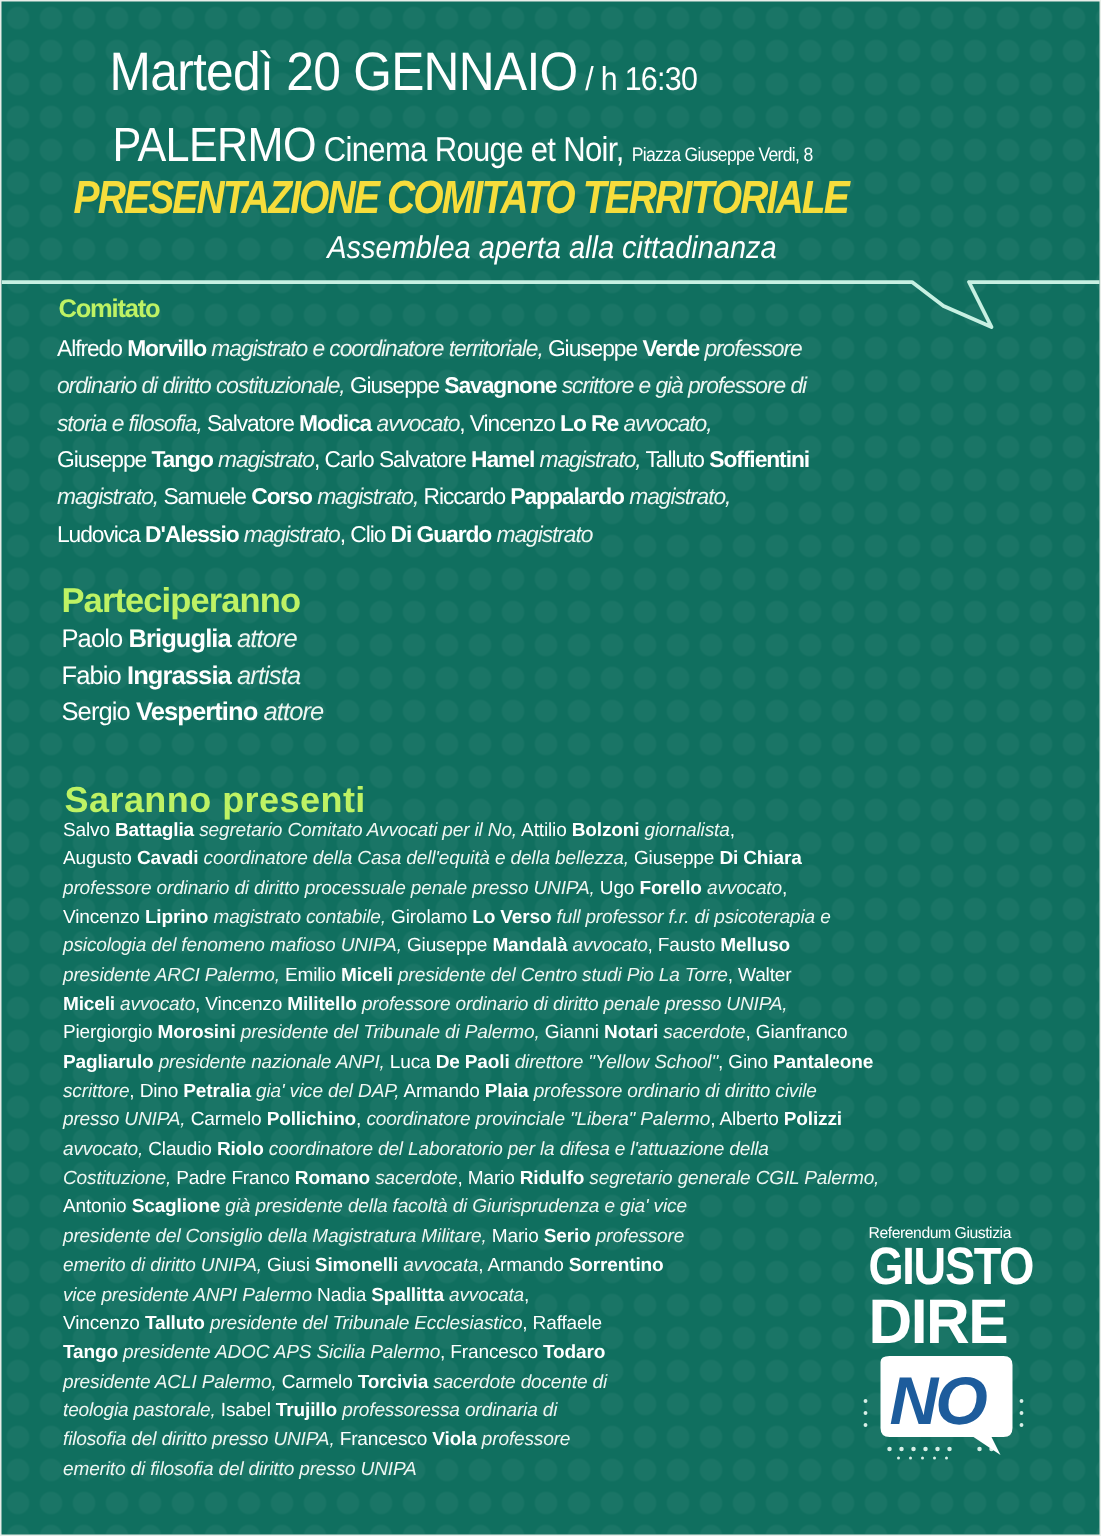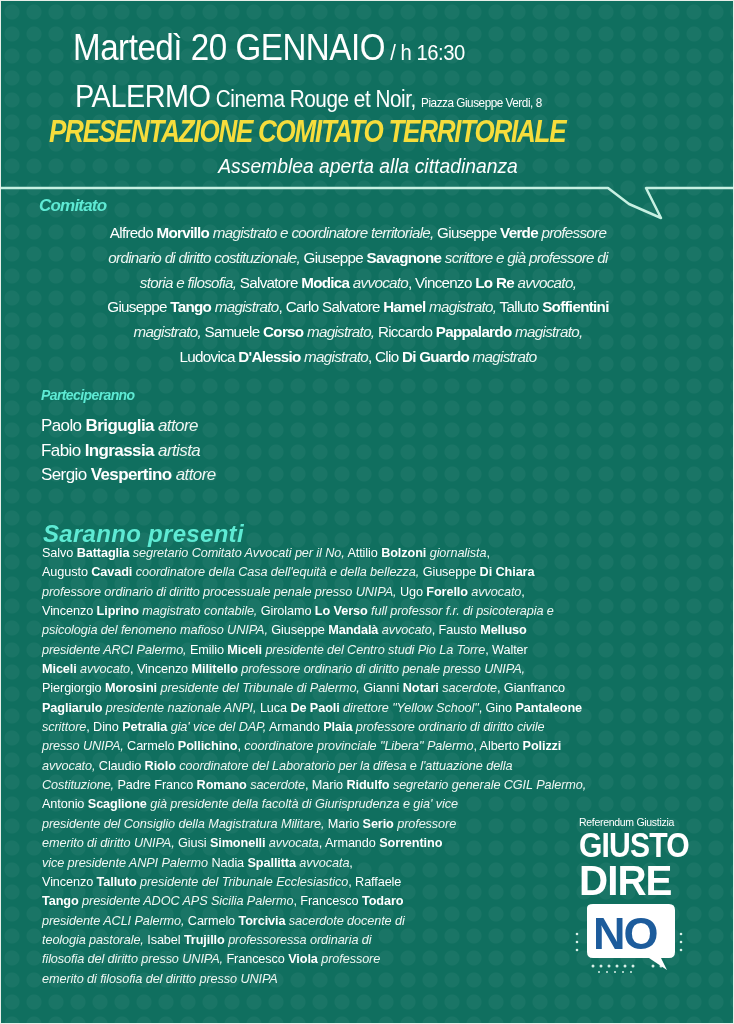--- a/index.html
+++ b/index.html
@@ -36,46 +36,46 @@
     position: absolute; left: 48px; top: 113px; font-size: 31px; font-weight: bold;
     font-style: italic; color: #f6dd3c; white-space: nowrap; letter-spacing: -1.5px;
     transform: scaleX(0.84); transform-origin: left;
   }
   .subtitle {
     position: absolute; left: 0; width: 734px; text-align: center; top: 153px;
     font-size: 21px; font-style: italic; color: #ffffff;
     transform: scaleX(0.92);
   }
   .section-title {
-    position: absolute; color: #5eead4; font-weight: bold; font-style: italic; white-space: nowrap;
+    position: absolute; color: #bef264; font-weight: bold; white-space: nowrap;
   }
   .comitato-title { left: 38px; top: 195px; font-size: 17px; letter-spacing: -0.8px; }
   .comitato-body {
     position: absolute; left: 37px; top: 220px; width: 640px; color: #ffffff;
-    font-size: 15.2px; line-height: 24.8px; letter-spacing: -0.7px; text-align: center;
+    font-size: 15.2px; line-height: 24.8px; letter-spacing: -0.7px;
   }
   .comitato-body p { white-space: nowrap; }
   .b { font-weight: bold; }
   .i { font-style: italic; color: #eef6f2; font-weight: normal; }
-  .part-title { left: 40px; top: 386px; font-size: 14px; letter-spacing: -0.6px; }
+  .part-title { left: 40px; top: 386px; font-size: 23px; letter-spacing: -0.6px; }
   .part-list { position: absolute; left: 40px; top: 413px; color: #fff; font-size: 17px; line-height: 24.5px; letter-spacing: -0.6px; }
   .part-list p { white-space: nowrap; }
   .sar-title { left: 42px; top: 519px; font-size: 24px; letter-spacing: 0.3px; }
   .sar-body {
     position: absolute; left: 41px; top: 543px; color: #ffffff;
     font-size: 12.7px; line-height: 19.35px; letter-spacing: -0.1px;
   }
   .sar-body p { white-space: nowrap; }
   .logo { position: absolute; left: 572px; top: 815px; width: 110px; height: 155px; }
   .logo-top { position: absolute; left: 6px; top: 0; font-size: 10.5px; color: #fff; white-space: nowrap; letter-spacing: -0.3px; }
   .logo-giusto { position: absolute; left: 6px; top: 11px; font-size: 35px; font-weight: bold; color: #fff; line-height: 36px; letter-spacing: -1px; transform: scaleX(0.86); transform-origin: left; }
   .logo-dire { position: absolute; left: 6px; top: 44px; font-size: 42px; font-weight: bold; color: #fff; line-height: 42px; letter-spacing: -1px; transform: scaleX(0.96); transform-origin: left; }
   .logo-bubble { position: absolute; left: 0; top: 88px; }
   .logo-no {
-    position: absolute; left: 20px; top: 92px; font-size: 45px; font-weight: bold; 
+    position: absolute; left: 20px; top: 92px; font-size: 45px; font-weight: bold; font-style: italic;
     color: #1d5c9c; letter-spacing: -2px;
   }
 </style>
 </head>
 <body>
 
 <div class="poster">
   <div class="dots"></div>
 
   <svg class="frame-svg" width="734" height="1024">

